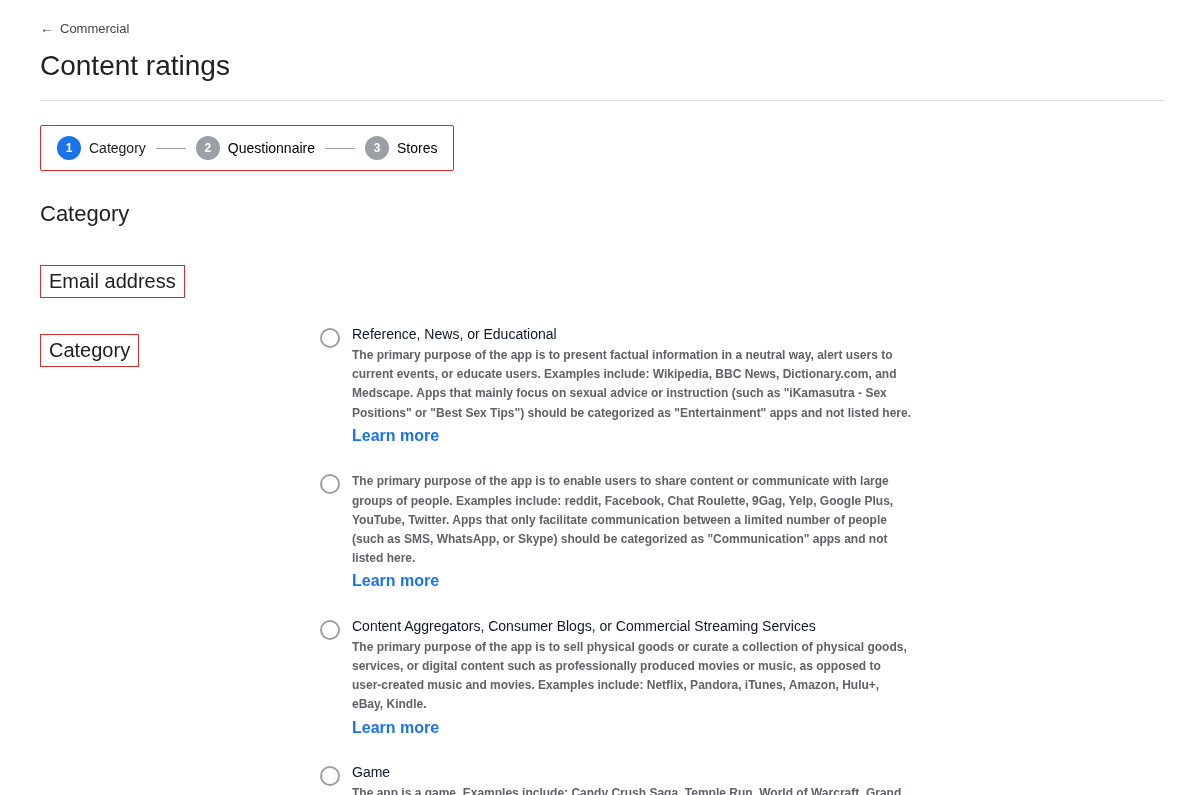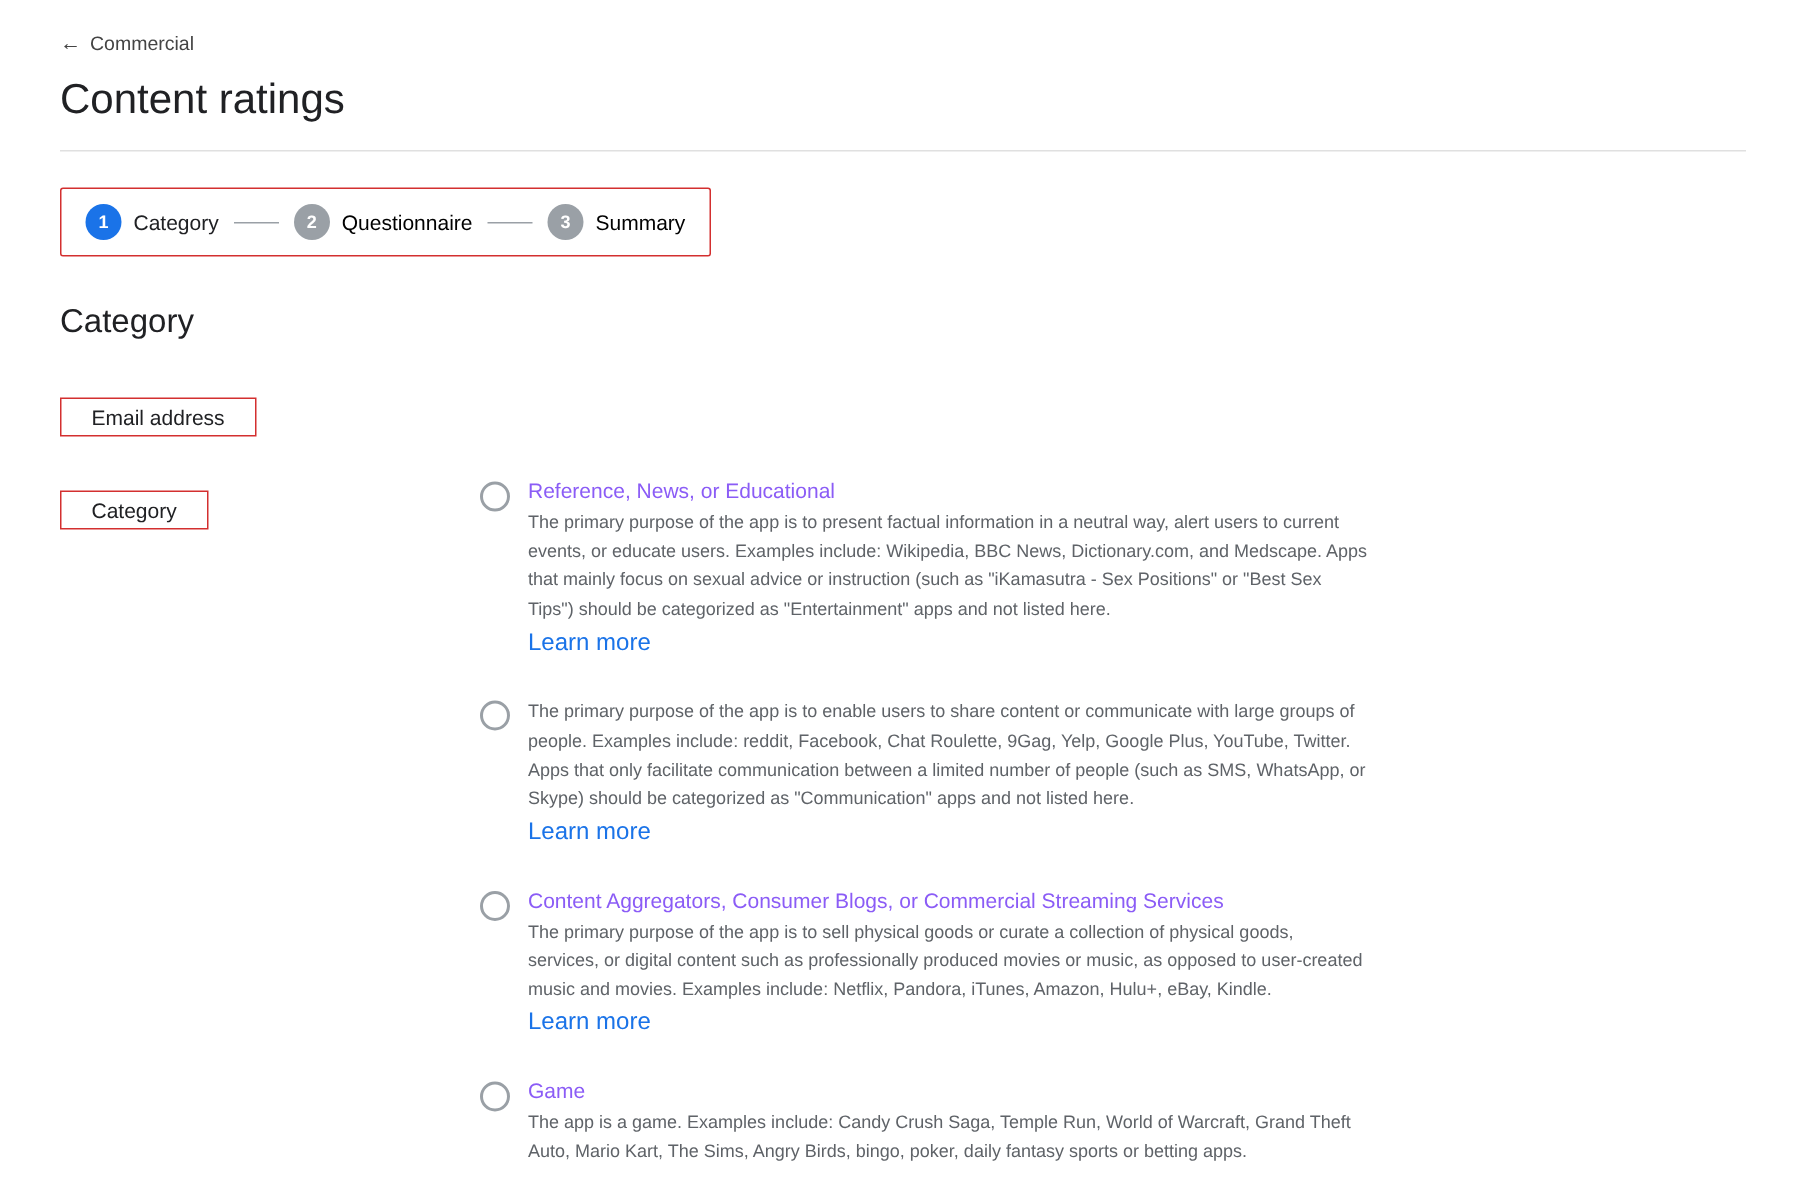--- a/index.html
+++ b/index.html
@@ -98,24 +98,24 @@
       gap: 40px;
       margin-bottom: 28px;
       align-items: flex-start;
     }
     .form-label-col {
       width: 240px;
       min-width: 240px;
       padding-top: 8px;
     }
     .form-label {
-      font-size: 14px;
+      font-size: 20px;
       color: #202124;
       border: 1.5px solid #d32f2f;
-      padding: 4px 20px;
+      padding: 4px 8px;
       display: inline-block;
     }
     .form-content-col {
       flex: 1;
     }
     .email-input {
       width: 100%;
       max-width: 600px;
       height: 38px;
       border: 1px solid #dadce0;
@@ -154,28 +154,29 @@
     .radio-btn:checked {
       border-color: #1a73e8;
       border-width: 6px;
     }
     .radio-content {
       flex: 1;
     }
     .radio-title {
       font-size: 14px;
       font-weight: 400;
-      color: #8b5cf6;
+      color: #0f172a;
       margin-bottom: 4px;
     }
     .radio-desc {
       font-size: 12px;
       color: #5f6368;
       line-height: 1.6;
       max-width: 560px;
+      font-weight: bold;
     }
     .learn-more {
       color: #1a73e8;
       text-decoration: none;
       font-size: 16px;
       cursor: pointer;
     }
   </style>
 </head>
 <body>
@@ -200,21 +201,21 @@
       <span class="step-label">Category</span>
     </div>
     <div class="step-divider"></div>
     <div class="step">
       <div class="step-circle inactive">2</div>
       <span class="step-label inactive">Questionnaire</span>
     </div>
     <div class="step-divider"></div>
     <div class="step">
       <div class="step-circle inactive">3</div>
-      <span class="step-label inactive">Summary</span>
+      <span class="step-label inactive">Stores</span>
     </div>
   </div>
 
   
   <h2 class="section-title">Category</h2>
 
   
   <div class="form-row">
     <div class="form-label-col">
       <span class="form-label">Email address</span>

